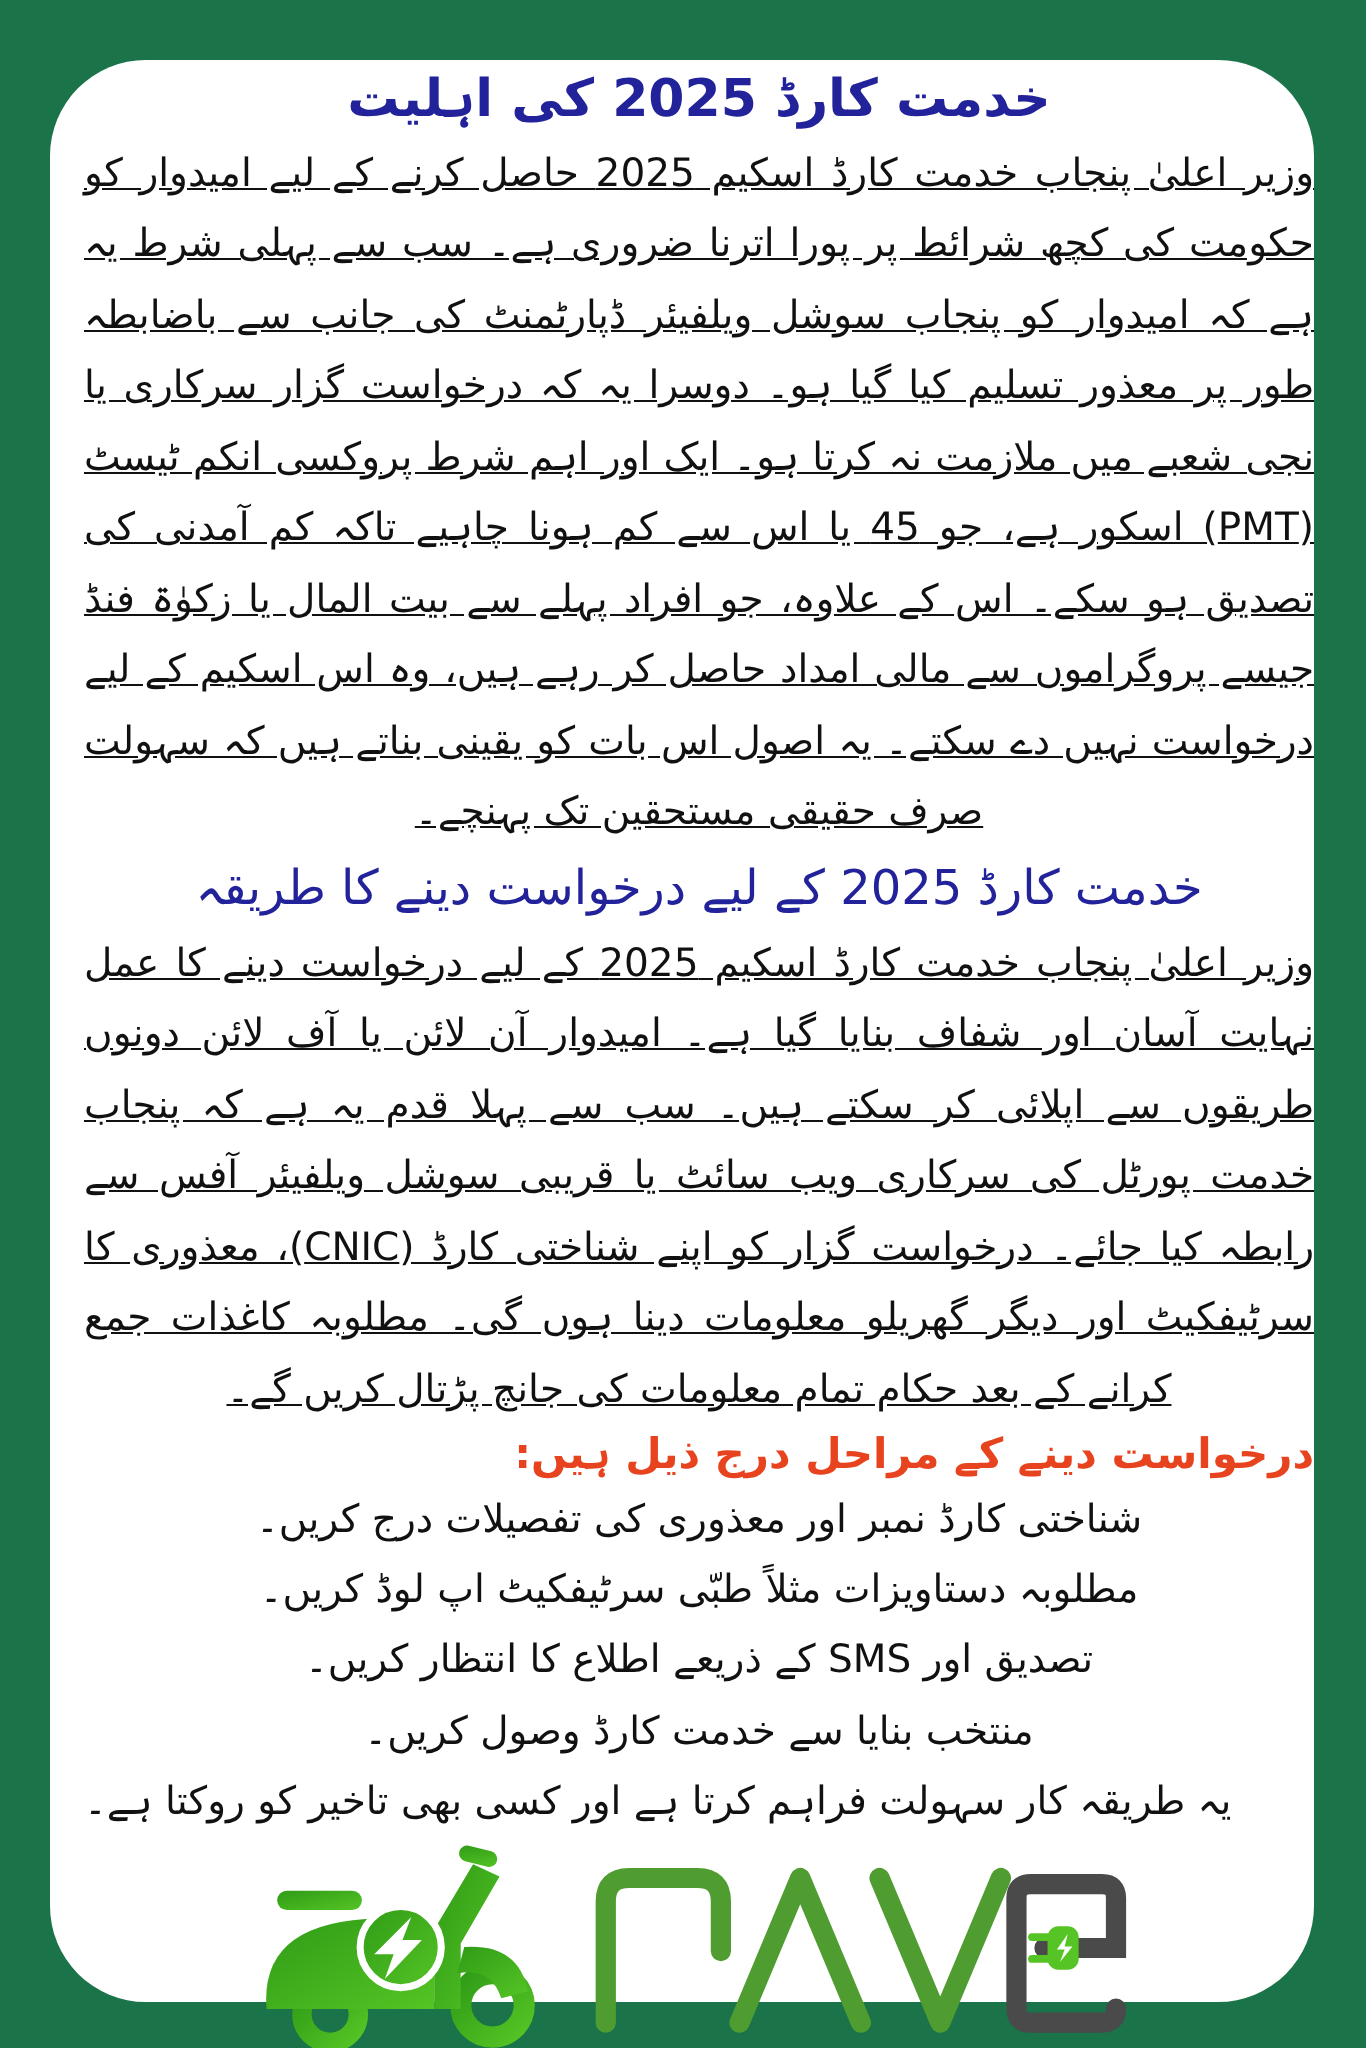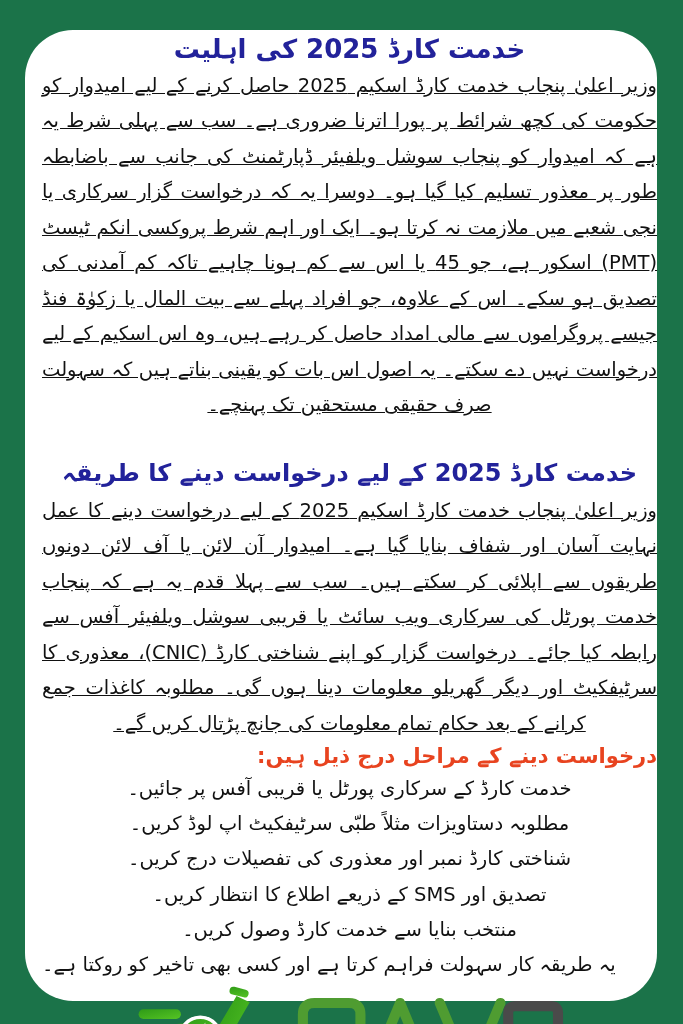--- a/index.html
+++ b/index.html
@@ -33,23 +33,22 @@
     font-size: 19.5px;
     line-height: 1.82;
     text-align: justify;
     text-align-last: center;
     text-decoration: underline;
   }
   .sub-heading {
     text-align: center;
     color: var(--navy, #22229a);
     font-size: 24px;
-    font-weight: bold;
+    font-weight: normal;
     padding: 6px 0 6px 0;
-    margin-top: 30px;
   }
   .steps-heading {
     color: var(--steps-red, #e8431f);
     font-size: 21px;
     font-weight: bold;
     padding: 3px 0;
   }
   .steps-list { list-style: none; }
   .step-item {
     text-align: center;
@@ -88,23 +87,22 @@
 
     <p class="para">وزیر اعلیٰ پنجاب خدمت کارڈ اسکیم 2025 حاصل کرنے کے لیے امیدوار کو حکومت کی کچھ شرائط پر پورا اترنا ضروری ہے۔ سب سے پہلی شرط یہ ہے کہ امیدوار کو پنجاب سوشل ویلفیئر ڈپارٹمنٹ کی جانب سے باضابطہ طور پر معذور تسلیم کیا گیا ہو۔ دوسرا یہ کہ درخواست گزار سرکاری یا نجی شعبے میں ملازمت نہ کرتا ہو۔ ایک اور اہم شرط پروکسی انکم ٹیسٹ (PMT) اسکور ہے، جو 45 یا اس سے کم ہونا چاہیے تاکہ کم آمدنی کی تصدیق ہو سکے۔ اس کے علاوہ، جو افراد پہلے سے بیت المال یا زکوٰۃ فنڈ جیسے پروگراموں سے مالی امداد حاصل کر رہے ہیں، وہ اس اسکیم کے لیے درخواست نہیں دے سکتے۔ یہ اصول اس بات کو یقینی بناتے ہیں کہ سہولت صرف حقیقی مستحقین تک پہنچے۔</p>
 
     <h2 class="sub-heading">خدمت کارڈ 2025 کے لیے درخواست دینے کا طریقہ</h2>
 
     <p class="para">وزیر اعلیٰ پنجاب خدمت کارڈ اسکیم 2025 کے لیے درخواست دینے کا عمل نہایت آسان اور شفاف بنایا گیا ہے۔ امیدوار آن لائن یا آف لائن دونوں طریقوں سے اپلائی کر سکتے ہیں۔ سب سے پہلا قدم یہ ہے کہ پنجاب خدمت پورٹل کی سرکاری ویب سائٹ یا قریبی سوشل ویلفیئر آفس سے رابطہ کیا جائے۔ درخواست گزار کو اپنے شناختی کارڈ (CNIC)، معذوری کا سرٹیفکیٹ اور دیگر گھریلو معلومات دینا ہوں گی۔ مطلوبہ کاغذات جمع کرانے کے بعد حکام تمام معلومات کی جانچ پڑتال کریں گے۔</p>
 
     <h3 class="steps-heading">درخواست دینے کے مراحل درج ذیل ہیں:</h3>
 
     <ul class="steps-list">
-      <li class="step-item">خدمت کارڈ کے سرکاری پورٹل یا قریبی آفس پر جائیں۔</li>
+      <li class="step-item">شناختی کارڈ نمبر اور معذوری کی تفصیلات درج کریں۔</li>
       <li class="step-item">مطلوبہ دستاویزات مثلاً طبّی سرٹیفکیٹ اپ لوڈ کریں۔</li>
-      <li class="step-item">شناختی کارڈ نمبر اور معذوری کی تفصیلات درج کریں۔</li>
       <li class="step-item">تصدیق اور SMS کے ذریعے اطلاع کا انتظار کریں۔</li>
       <li class="step-item">منتخب بنایا سے خدمت کارڈ وصول کریں۔</li>
     </ul>
 
     <p class="closing">یہ طریقہ کار سہولت فراہم کرتا ہے اور کسی بھی تاخیر کو روکتا ہے۔</p>
 
   </div>
 
   <div class="footer-logo">
 

